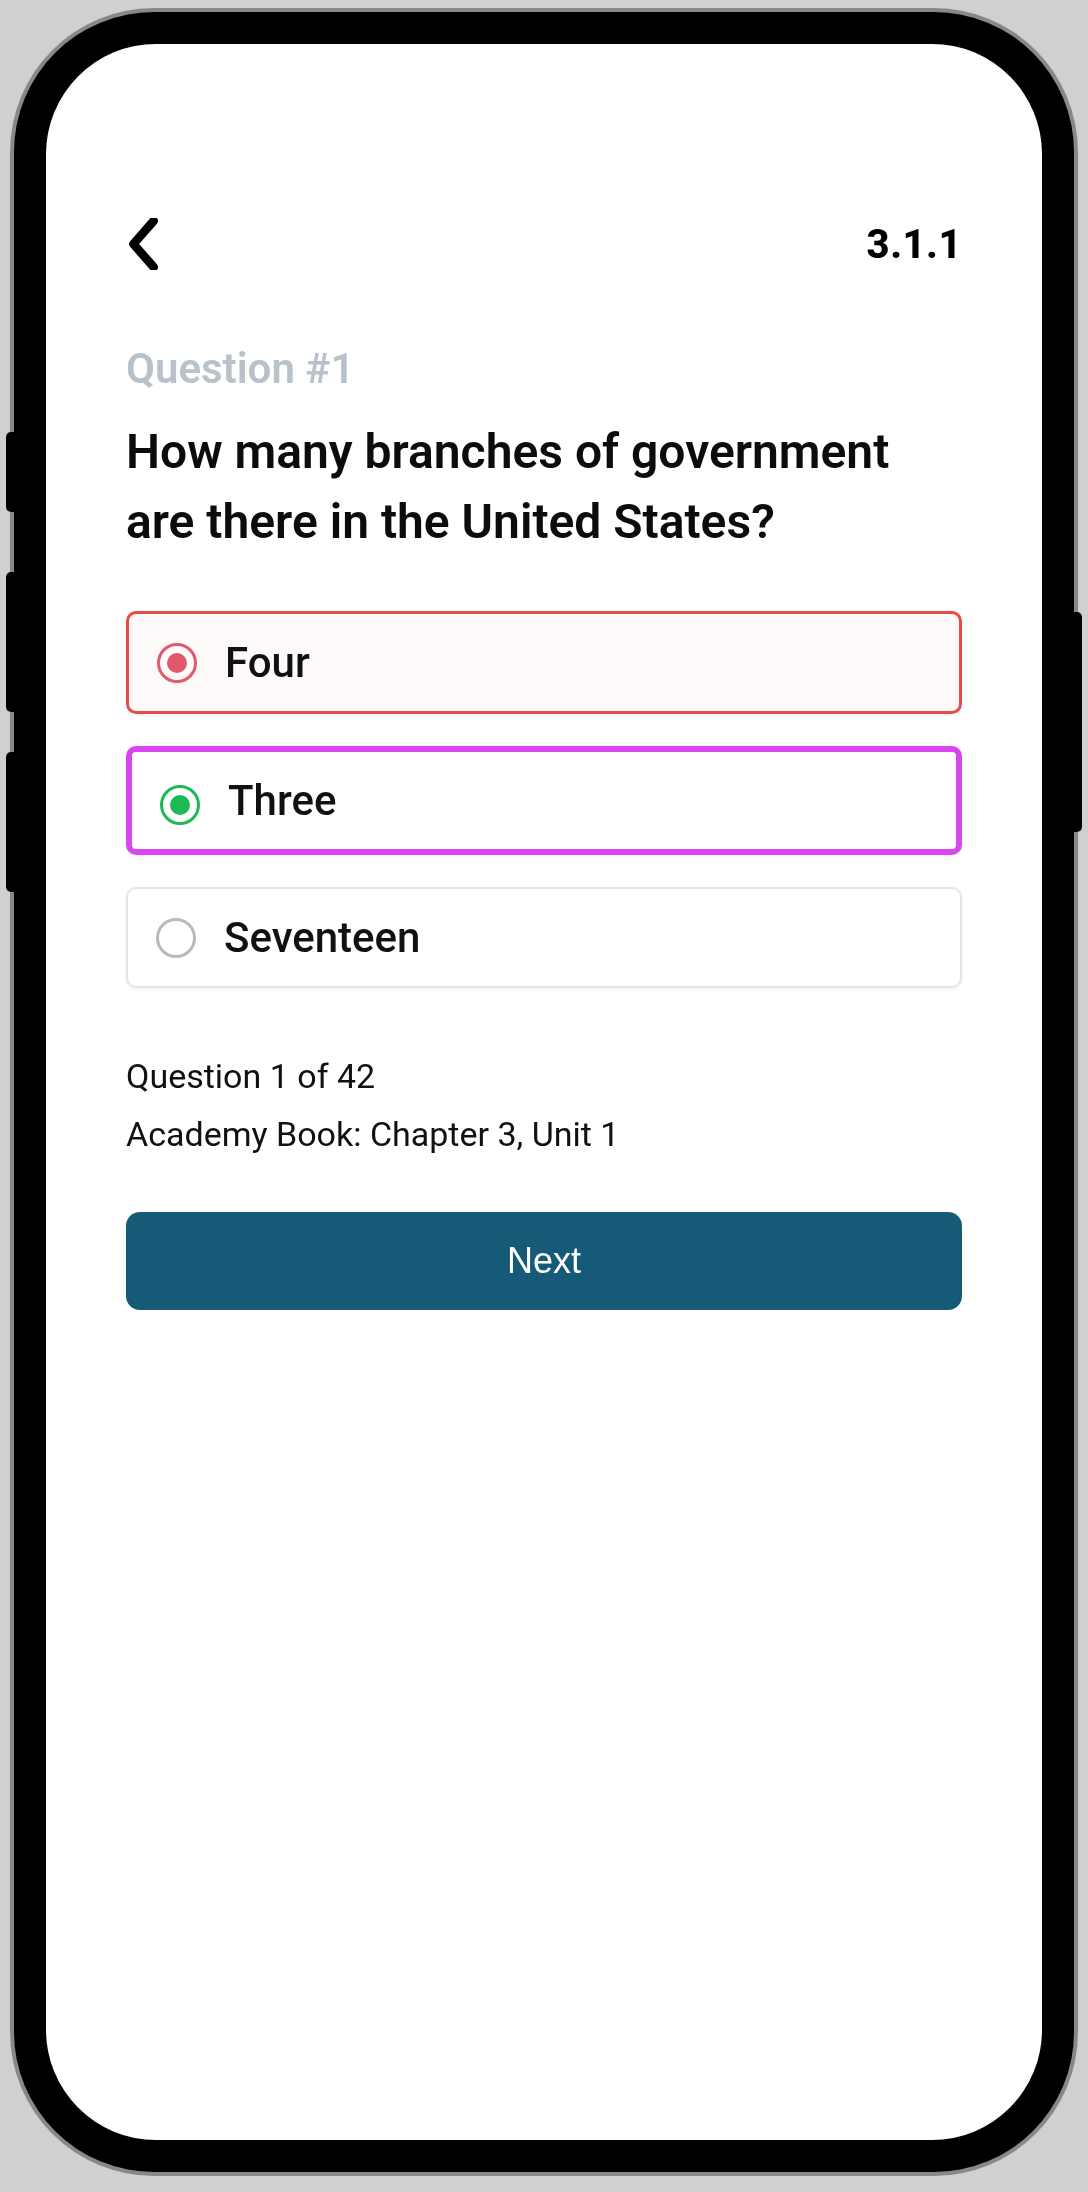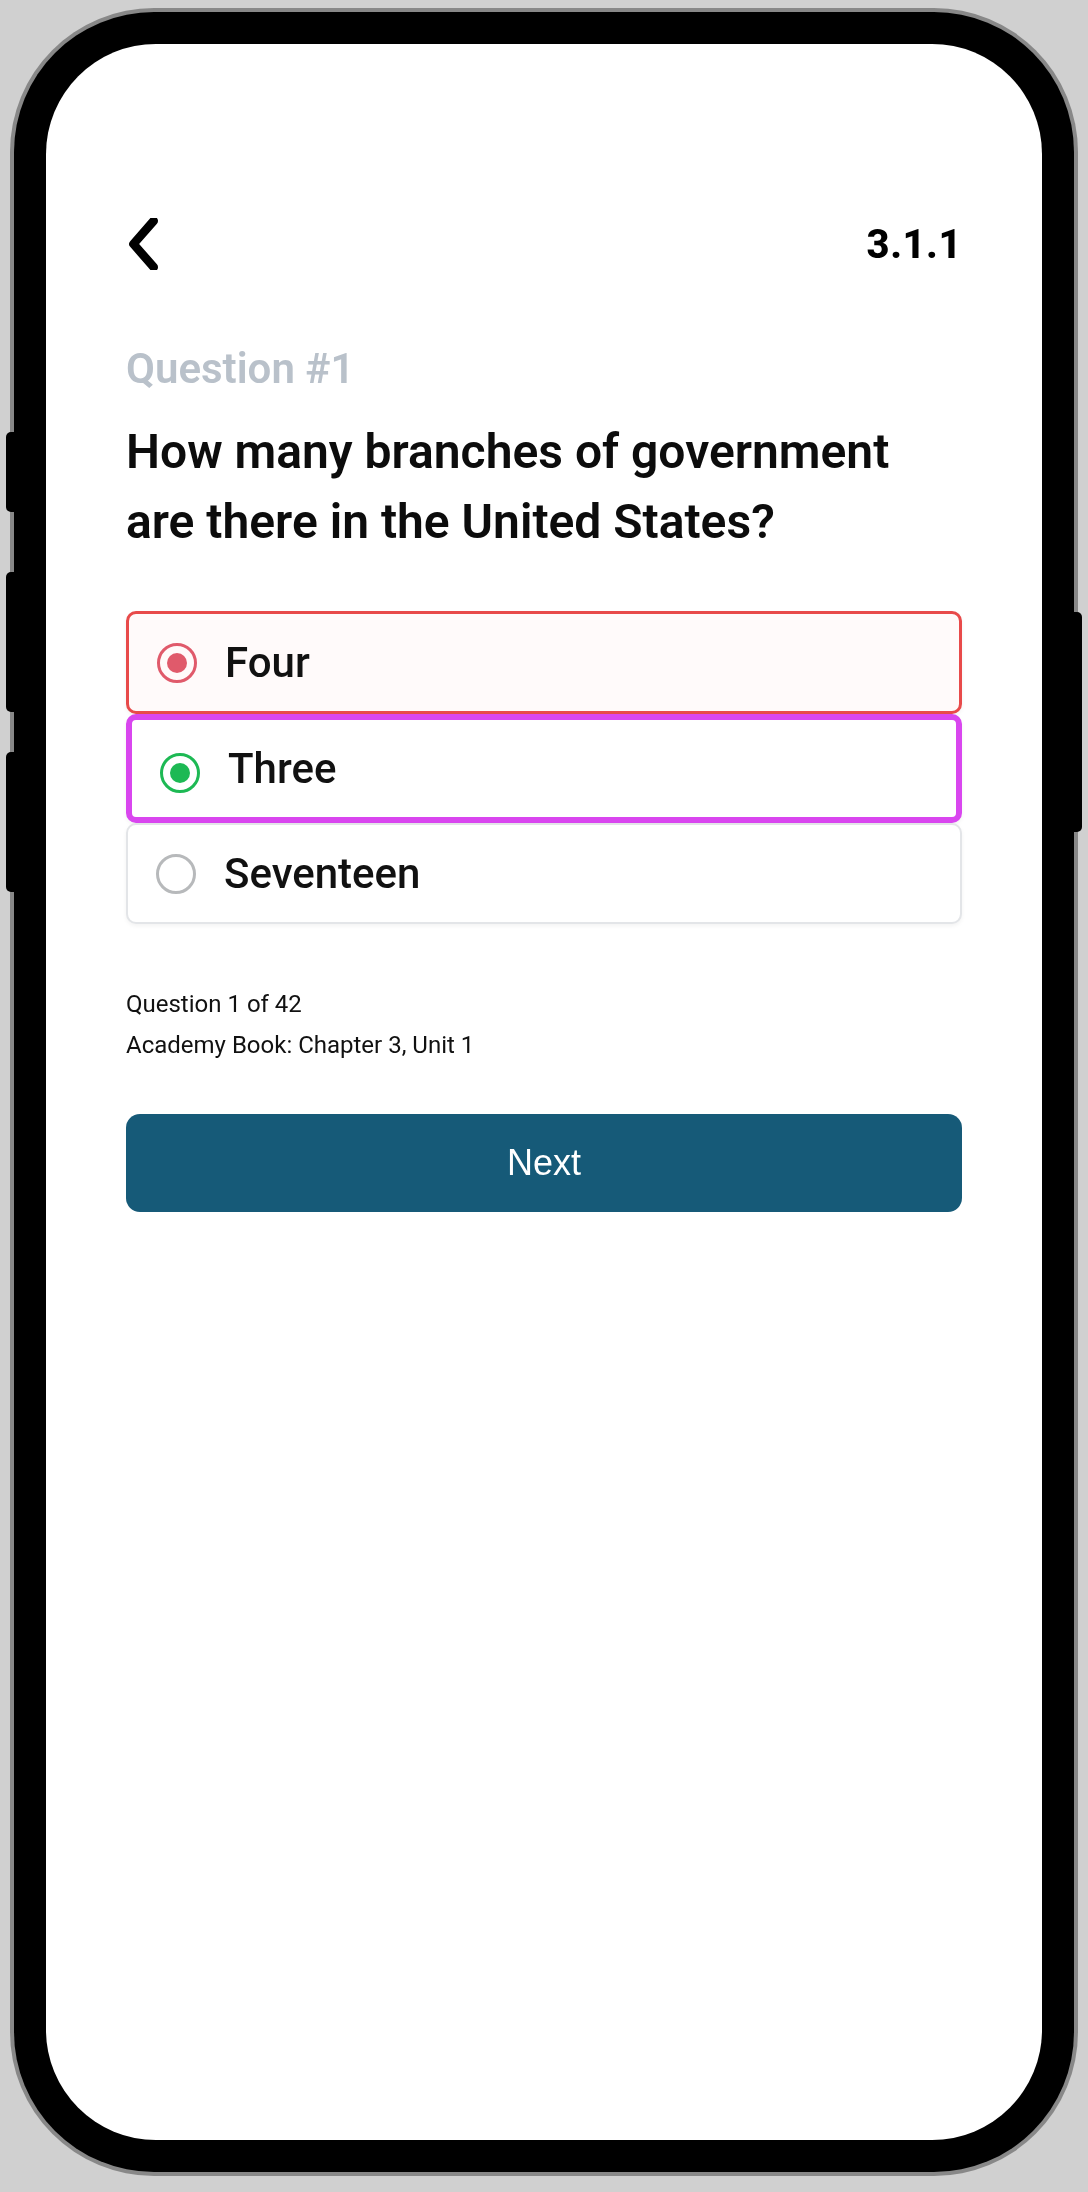--- a/index.html
+++ b/index.html
@@ -79,21 +79,21 @@
     margin-bottom: 20px;
   }
   .q-text {
     font-size: 48px;
     line-height: 1.46;
     font-weight: 600;
     color: #0c0c0c;
     margin-bottom: 54px;
     margin-top: 24px;
   }
-  .options { display: flex; flex-direction: column; margin-bottom: 60px;}
+  .options { display: flex; flex-direction: column; gap: 32px; margin-bottom: 60px;}
   .option {
     display: flex;
     align-items: center;
     gap: 28px;
     padding: 24px 28px;
     border-radius: 10px;
     border: 2px solid #e3e5e8;
     background: #fff;
     box-shadow: 0 2px 4px rgba(0,0,0,0.05);
     cursor: pointer;
@@ -121,21 +121,21 @@
     background: transparent;
   }
   .option.wrong .radio .dot { background: #e05a6b; }
   .option.correct .radio .dot { background: #1db954; }
   .opt-label {
     font-size: 42px;
     font-weight: 500;
     color: #111;
   }
   .meta {
-    font-size: 24px;
+    font-size: 34px;
     color: #111;
     line-height: 1.7;
     margin-bottom: 48px;
   }
   .next-btn {
     width: 100%;
     background: #165a78;
     color: #ffffff;
     font-size: 36px;
     font-weight: 500;

